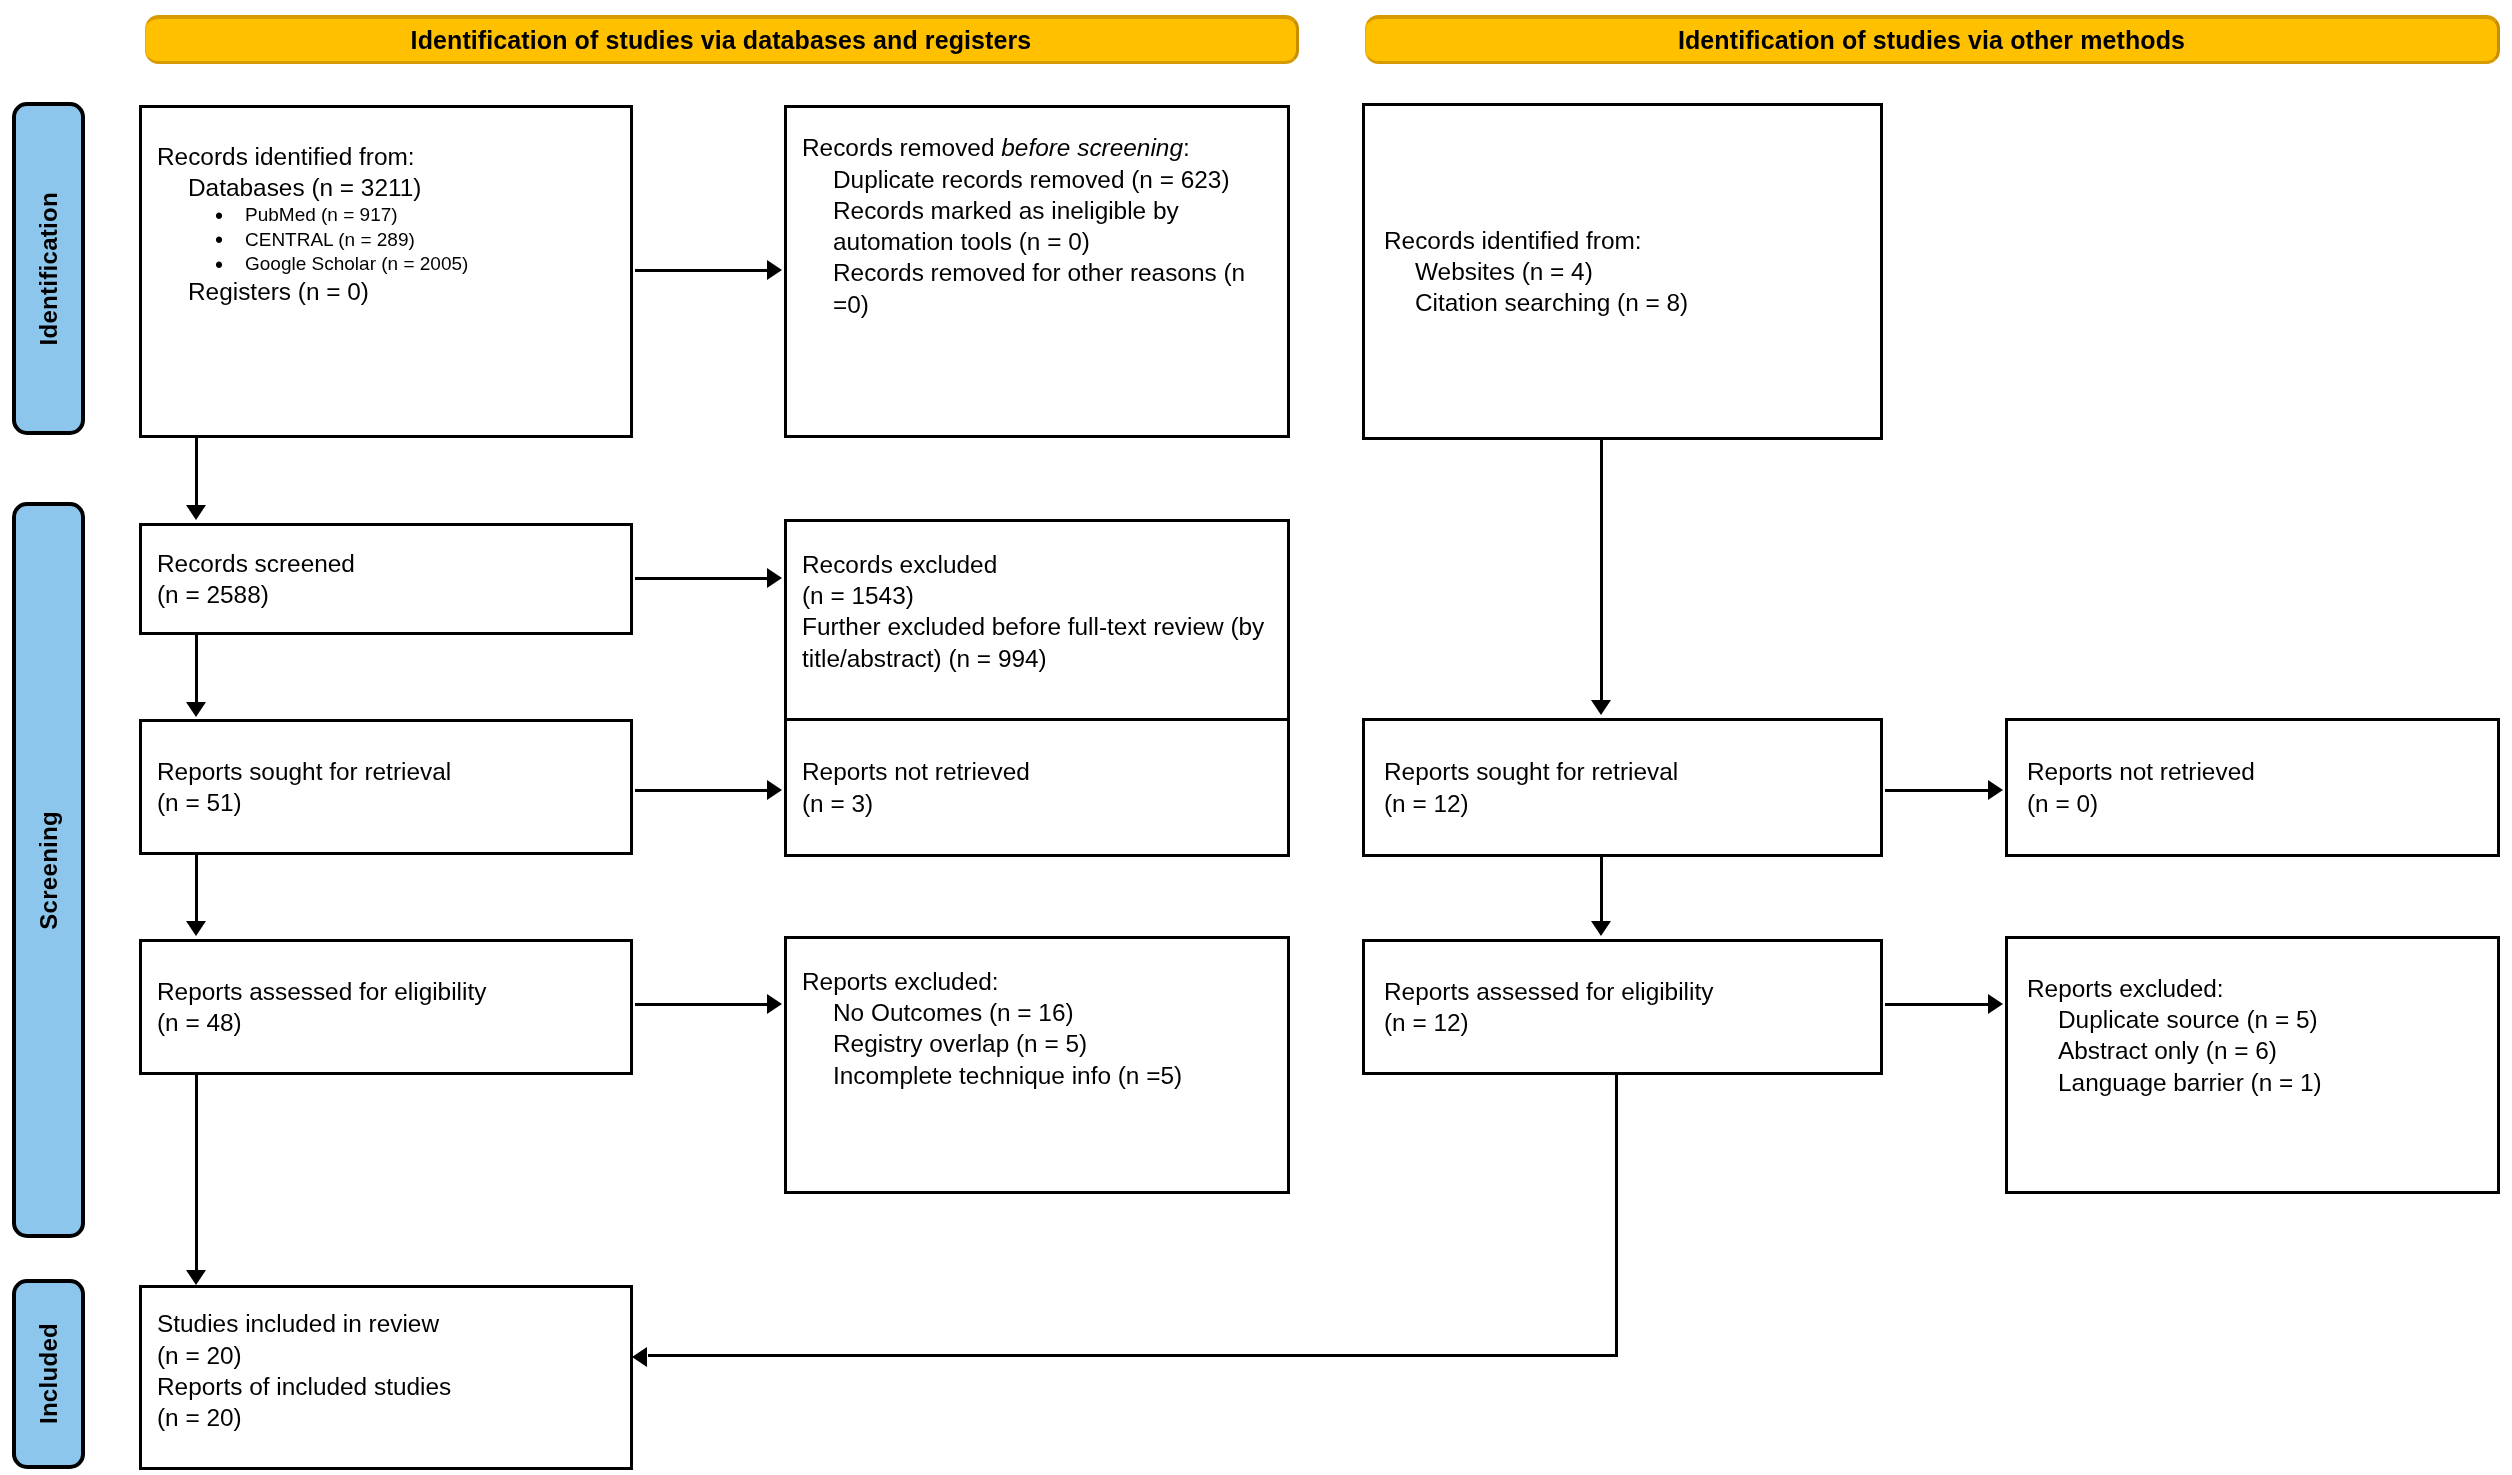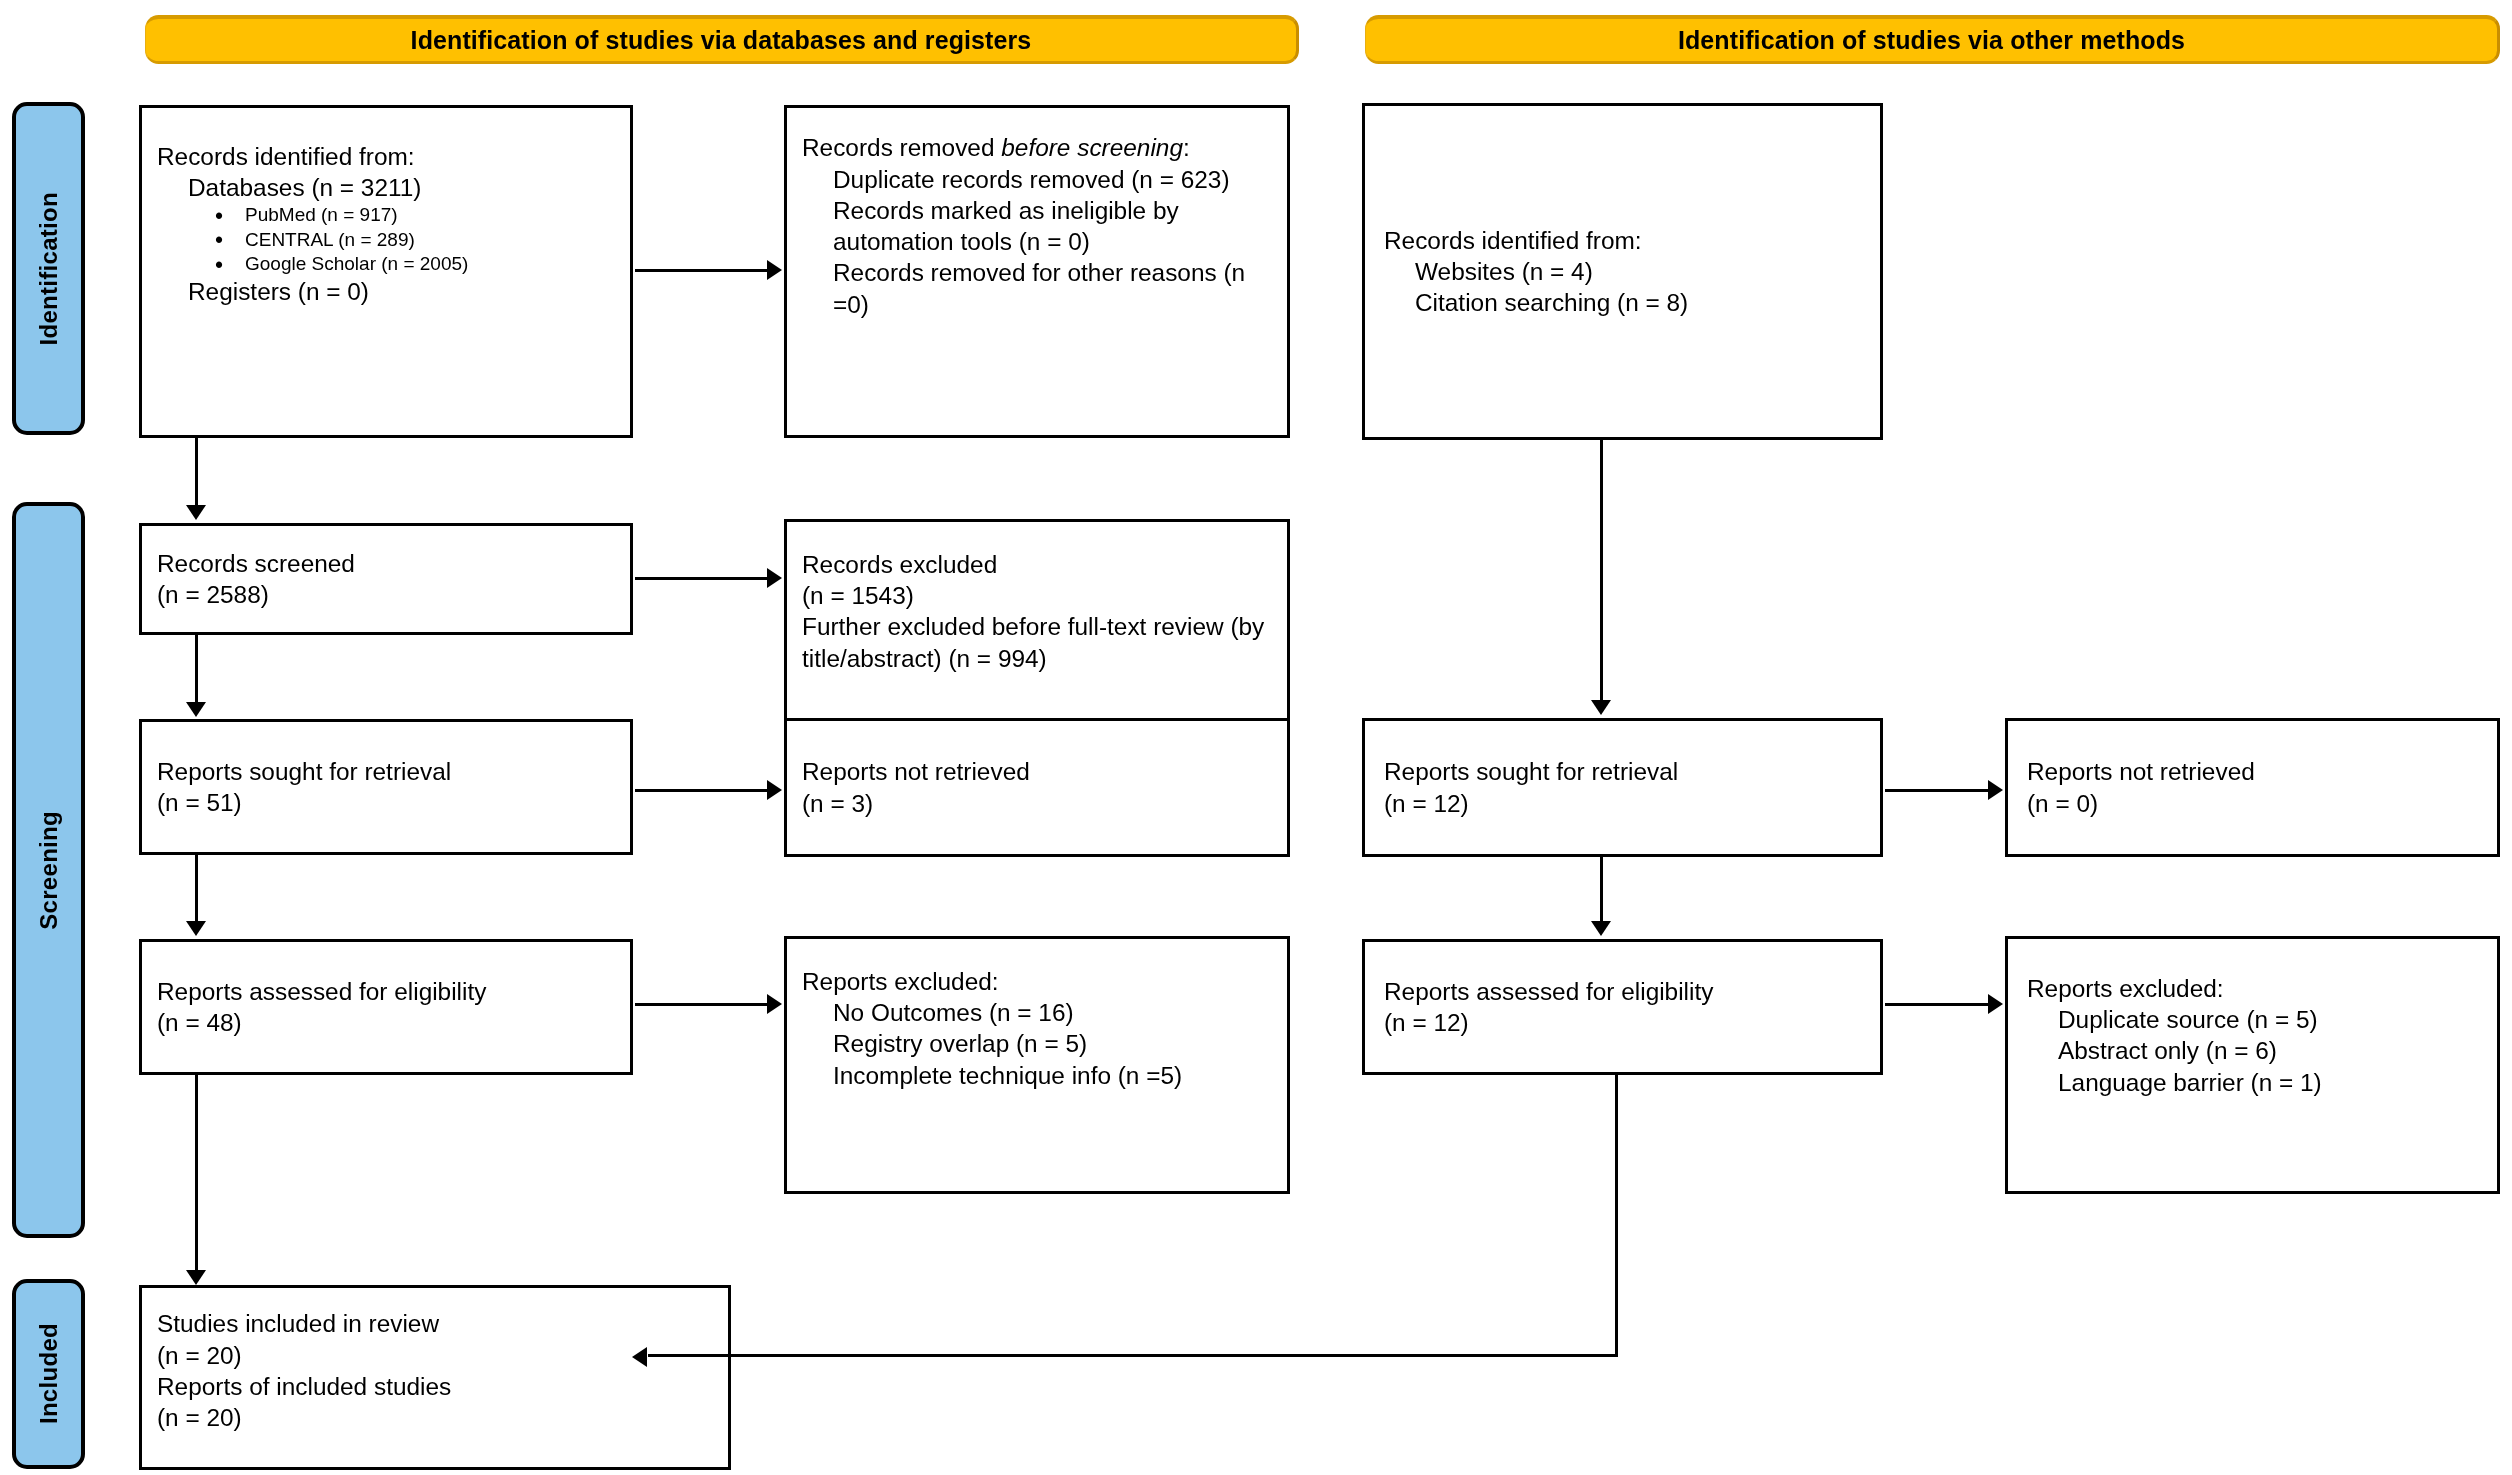--- a/index.html
+++ b/index.html
@@ -226,21 +226,21 @@
     <div class="line indent1">Registry overlap (n = 5)</div>
     <div class="line indent1">Incomplete technique info (n =5)</div>
   </div>
 
   <div class="hline" style="left:635px; top:1003px; width:134px;"></div>
   <div class="arrow-right" style="left:767px; top:994px;"></div>
 
   <div class="vline" style="left:195px; top:1074px; height:200px;"></div>
   <div class="arrow-down" style="left:186px; top:1270px;"></div>
 
-  <div class="box topalign" style="left:139px; top:1285px; width:592px; height:185px; padding-top:20.4px;">
+  <div class="box topalign" style="left:139px; top:1285px; width:494px; height:185px; padding-top:20.4px;">
     <div class="line">Studies included in review</div>
     <div class="line">(n = 20)</div>
     <div class="line">Reports of included studies</div>
     <div class="line">(n = 20)</div>
   </div>
 
   <div class="box" style="left:1362px; top:103px; width:521px; height:337px; padding-left:19px;">
     <div class="line">Records identified from:</div>
     <div class="line indent1">Websites (n = 4)</div>
     <div class="line indent1">Citation searching (n = 8)</div>

